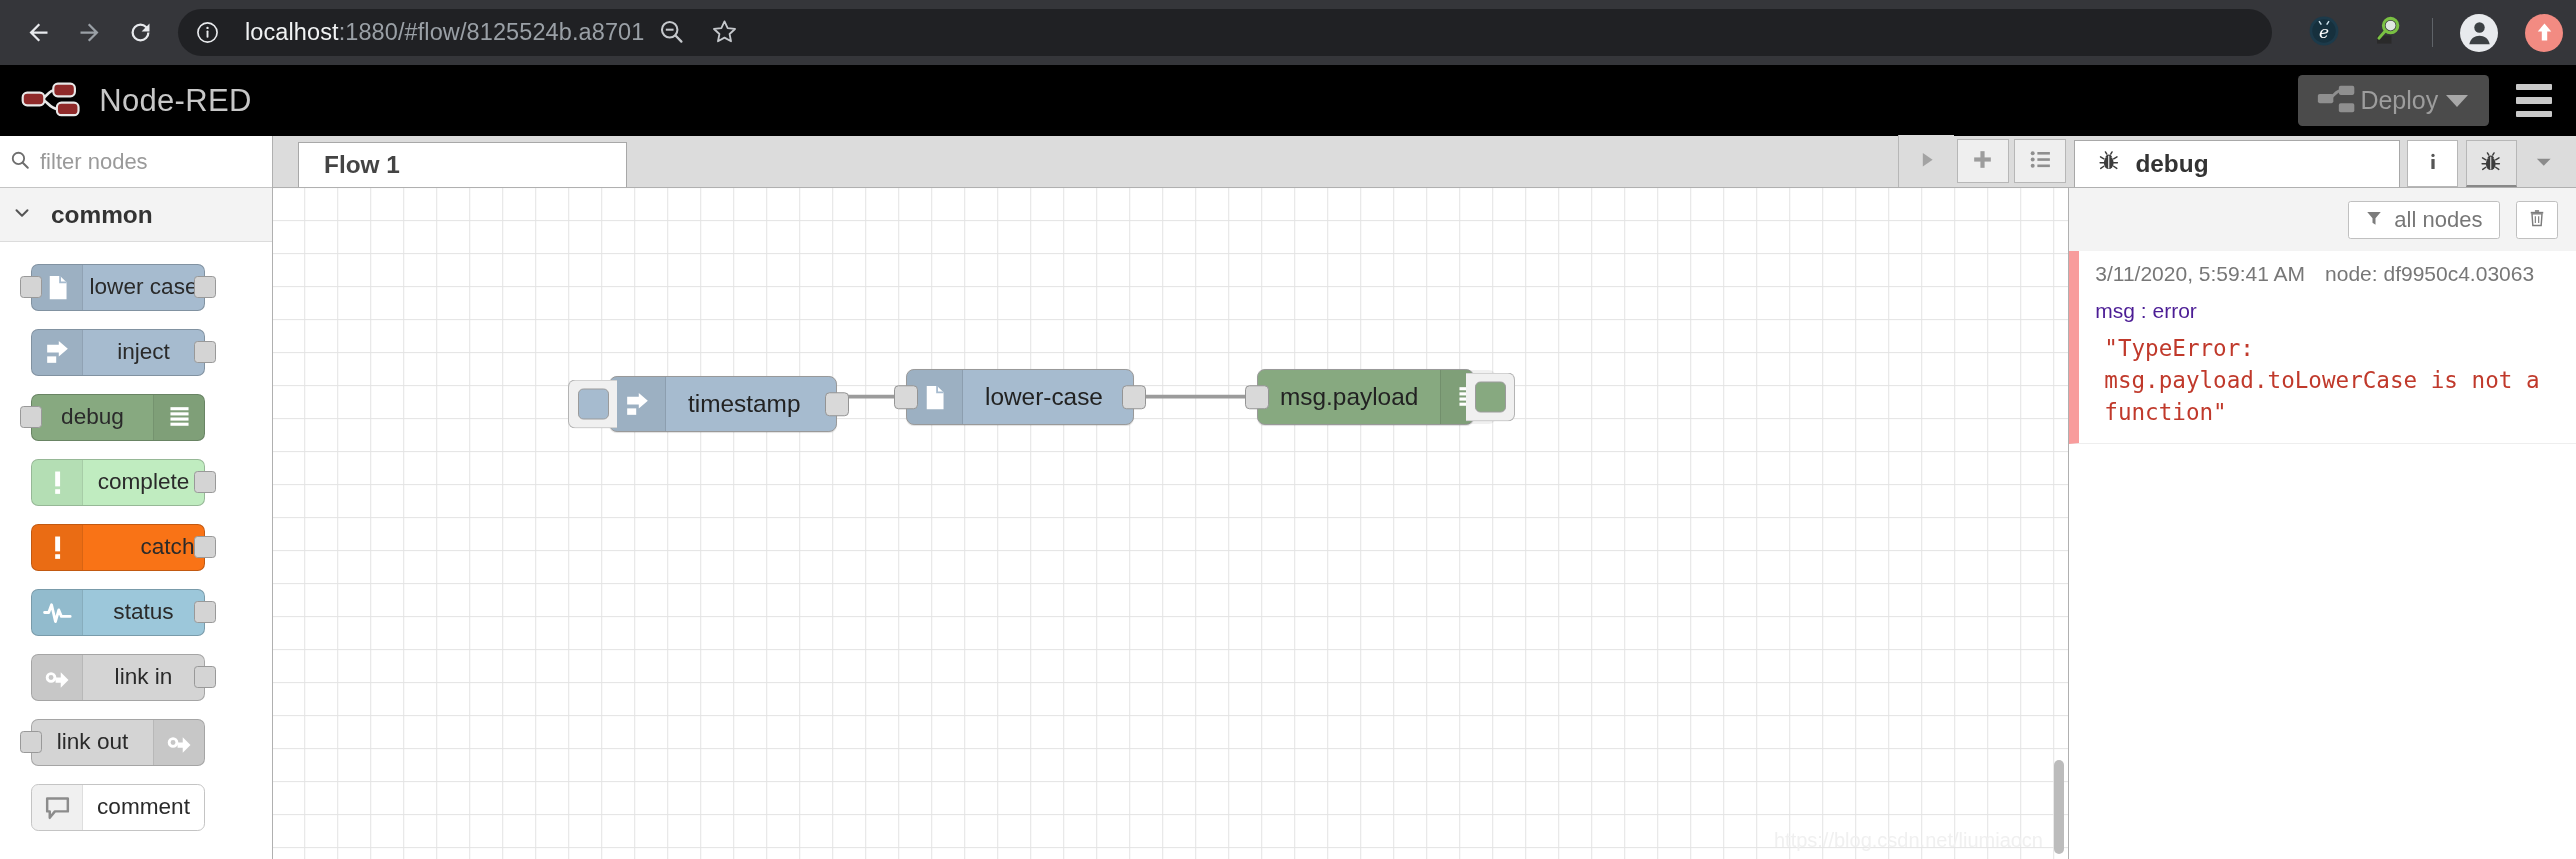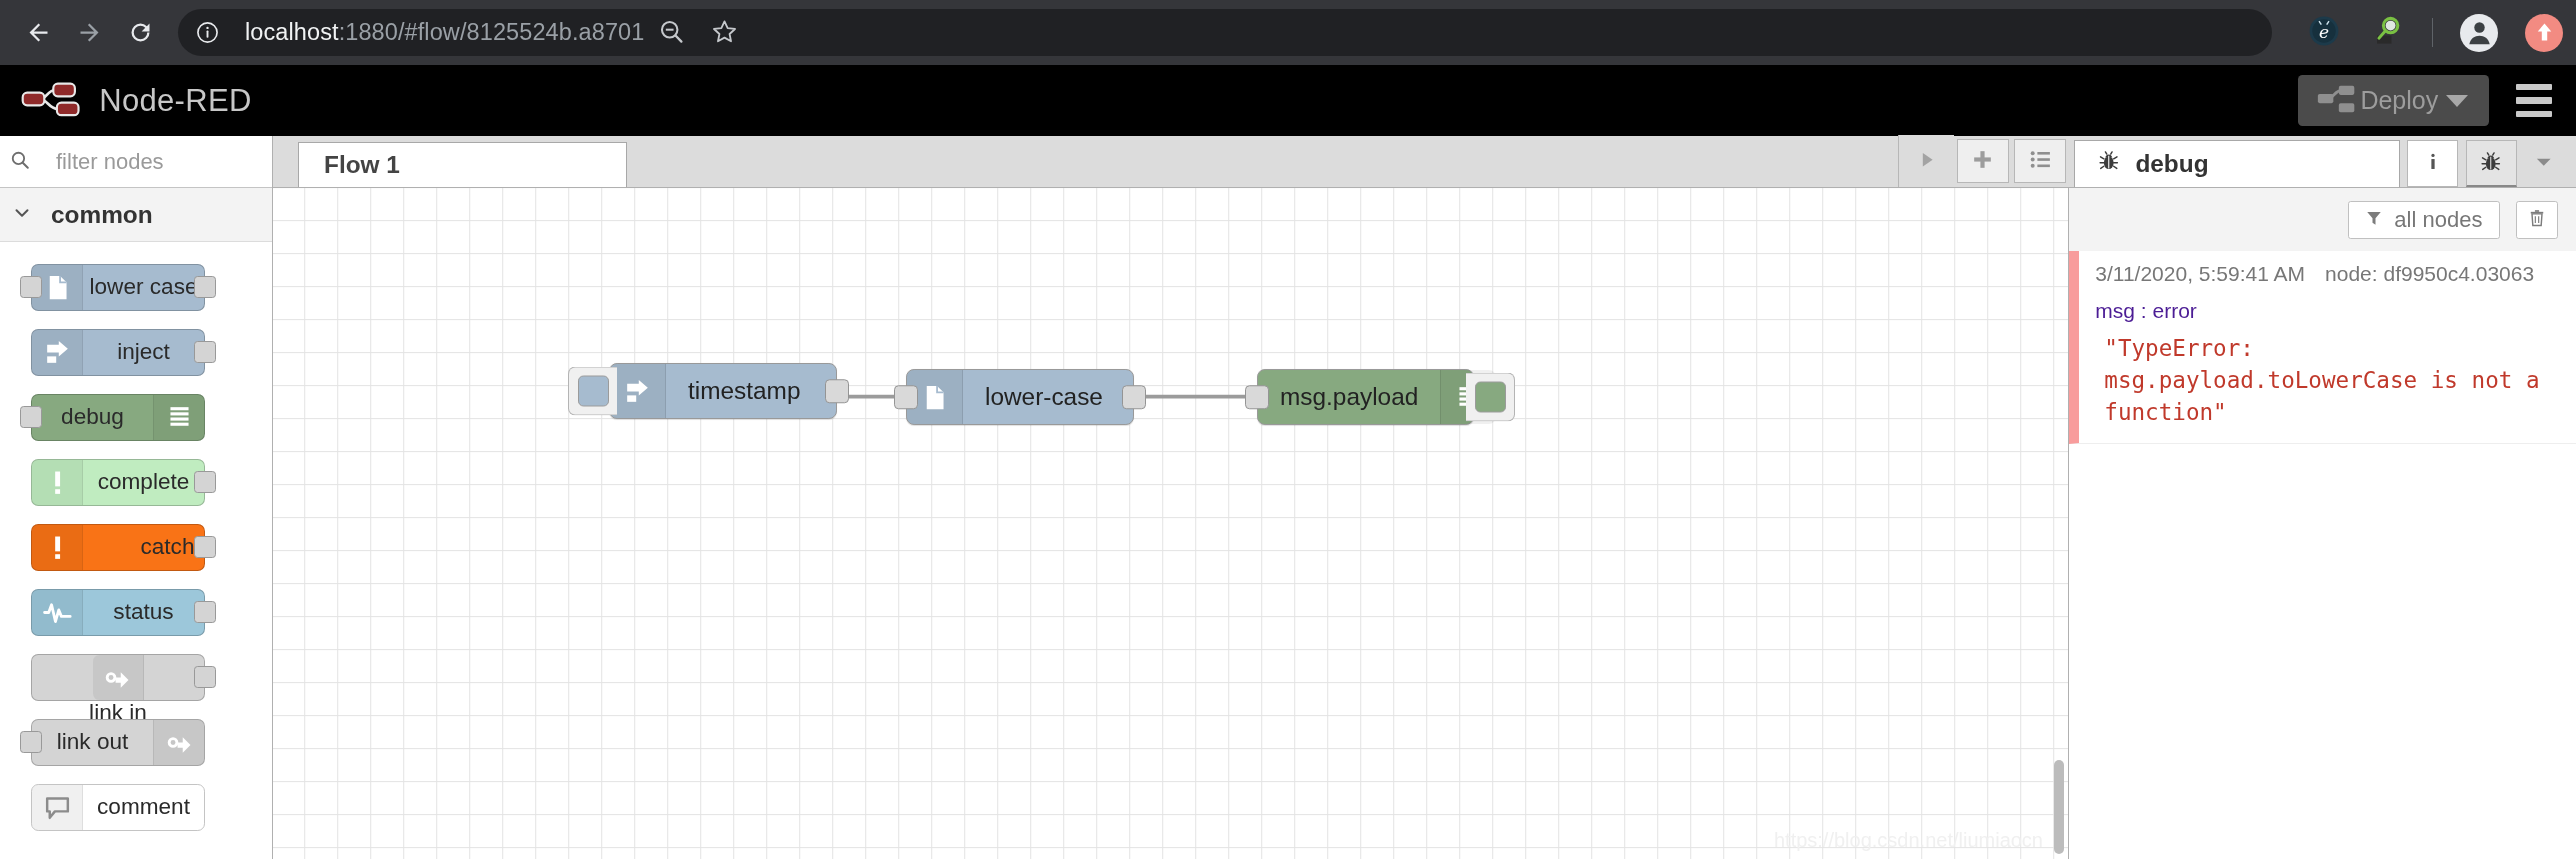--- a/index.html
+++ b/index.html
@@ -70,21 +70,21 @@
   #hamburger { display: flex; flex-direction: column; gap: 7.2px; padding: 5.4px 3.6px; }
   #hamburger span { display:block; width: 36px; height: 6.3px; background: #c9c9c9; border-radius:0.9px; }
 
   
   #main { display: flex; height: calc(859px - 65px - 71px); }
 
   
   #palette { width: 273px; border-right: 0.9px solid #b0b0b0; background:#fff; flex:0 0 auto; }
   #filter-row {
     height: 52px; display: flex; align-items: center;
-    padding: 0 9px; gap: 25px; border-bottom: 0.9px solid #c4c4c4;
+    padding: 0 9px; gap: 9px; border-bottom: 0.9px solid #c4c4c4;
   }
   #filter-input {
     border: none; outline: none; font-size: 22px; color: #6b6b6b;
     background: transparent; width: 100%; font-family: "Liberation Sans", sans-serif;
   }
   #filter-input::placeholder { color: #9a9a9a; }
   .cat-header {
     height: 54px; display:flex; align-items:center; gap: 18px;
     background: #f3f3f3; border-bottom: 0.9px solid #dcdcdc; padding-left: 11px;
   }
@@ -435,21 +435,21 @@
             <span class="ibox ">
               <svg width="31" height="31" viewBox="0 0 24 24">
                 <path d="M2 12h3.2l2.2-6 3 13 2.6-9 2 5h6.8" fill="none" stroke="#ffffff" stroke-width="2.2" stroke-linejoin="round" stroke-linecap="round"></path>
               </svg>
             </span>
             <span class="plabel">status</span>
             <span class="port right"></span>
           </div>
         </div>
         <div class="pnode-wrap">
-          <div class="pnode" style="background:#d4d4d4;flex-direction:column;">
+          <div class="pnode" style="background:#d4d4d4;">
             <span class="ibox ">
               <svg width="31" height="31" viewBox="0 0 24 24">
                 <circle cx="7" cy="12" r="3" fill="none" stroke="#ffffff" stroke-width="2.2"></circle>
                 <path d="M10.5 12h4V8l6 6-6 6v-4h-4z" fill="#ffffff"></path>
               </svg>
             </span>
             <span class="plabel">link in</span>
             <span class="port right"></span>
           </div>
         </div>
@@ -513,21 +513,21 @@
         </div>
       </div>
     </div>
 
     <div id="canvas">
       <svg id="wire-svg" viewBox="0 0 1985 743" width="1795" height="672">
         <path d="M630 231 C680 231, 690 231, 700 231" fill="none" stroke="#9b9b9b" stroke-width="4"></path>
         <path d="M958 231 C1010 231, 1030 231, 1088 231" fill="none" stroke="#9b9b9b" stroke-width="4"></path>
       </svg>
       <div id="flow-nodes">
-          <div class="fnode" style="left: 336px; top: 175px; width: 228px; background: rgb(166, 187, 207);">
+          <div class="fnode" style="left: 336px; top: 188px; width: 228px; background: rgb(166, 187, 207);">
             <span class="ibox ">
               <svg width="31" height="31" viewBox="0 0 24 24">
                 <path d="M4 6h9V3l7 6-7 6v-3H4z" fill="#fff"></path>
                 <path d="M4 15h7v5H4z" fill="#fff"></path>
               </svg>
             </span>
             <span class="flabel">timestamp</span>
             <span class="fport right"></span>
             <span class="btn-tab onleft">
               <span class="inner" style="background:#a6bbcf"></span>

